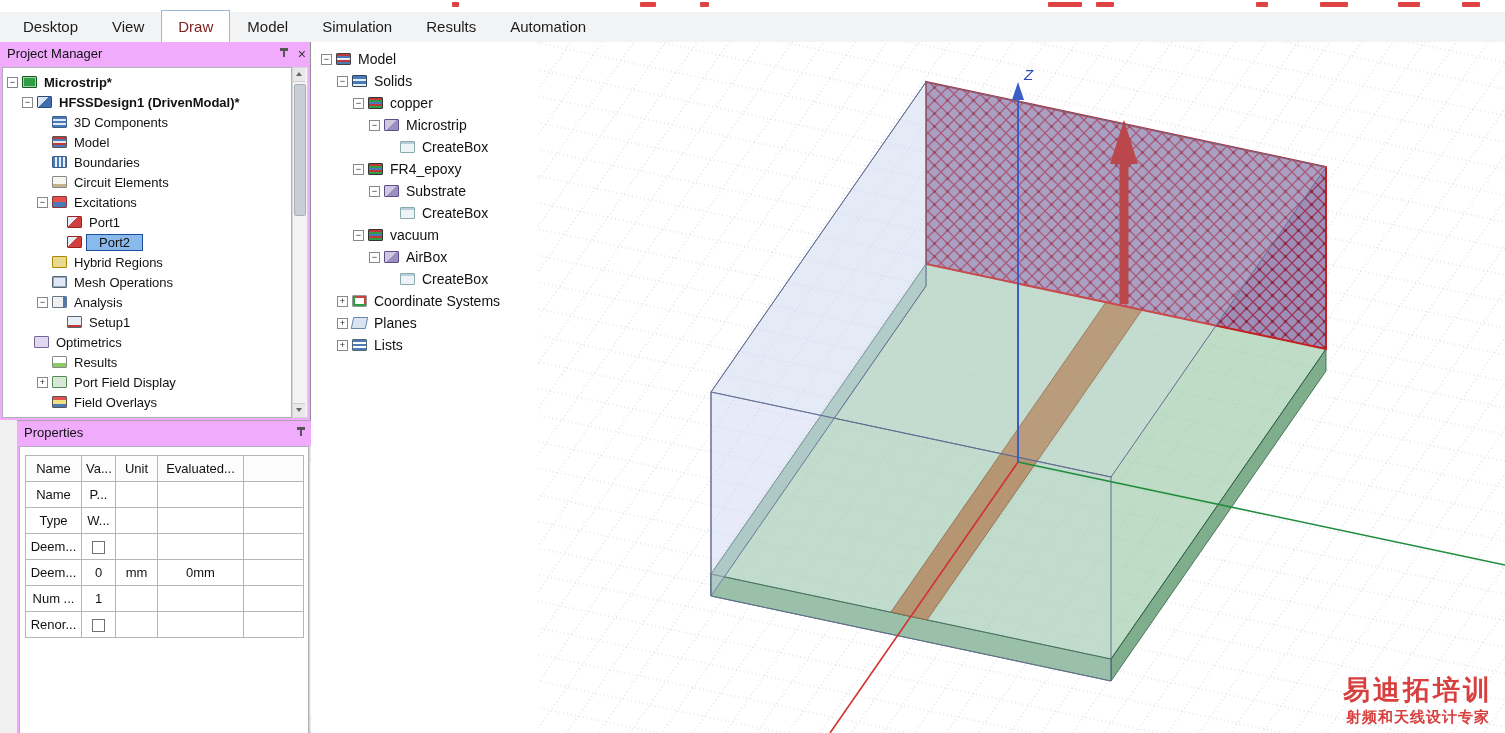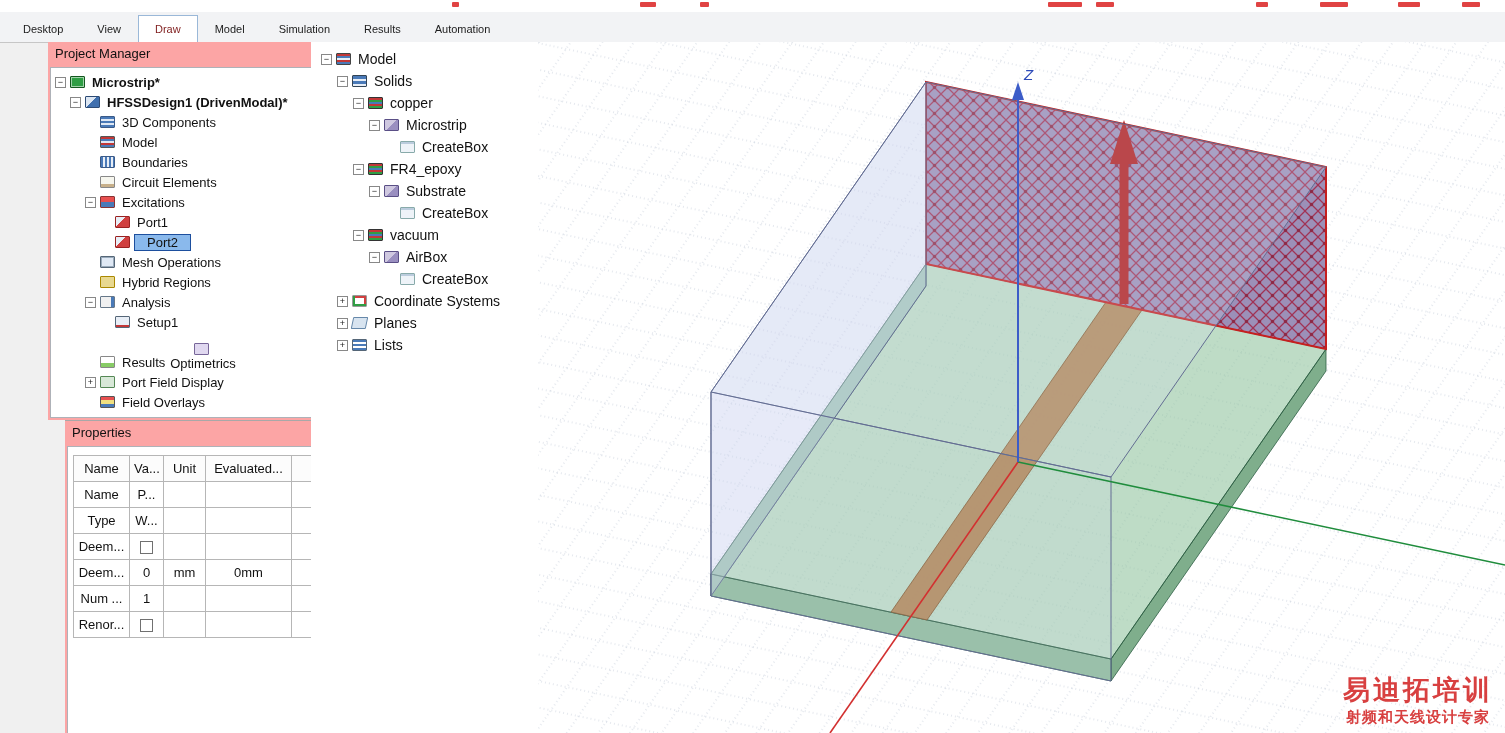--- a/index.html
+++ b/index.html
@@ -3,26 +3,26 @@
 <meta charset="utf-8">
 <style>
   html,body{margin:0;padding:0;}
   body{width:1505px;height:733px;position:relative;background:#f0f0f0;
        font-family:"Liberation Sans","DejaVu Sans",sans-serif;overflow:hidden;color:#1a1a1a;}
 
   
   .menubar{position:absolute;left:0;top:0;width:1505px;height:42px;
            background:linear-gradient(#ffffff 0 12px,#f2f3f5 12px);border-bottom:1px solid #c6c6c6;}
   .menu-items{position:absolute;left:6px;bottom:0;display:flex;align-items:flex-end;}
-  .menu-item{padding:7px 16px 7px;font-size:11px;color:#1c1c1c;cursor:default;border:1px solid transparent;border-bottom:none;}
+  .menu-item{padding:7px 16px 7px;font-size:15px;color:#1c1c1c;cursor:default;border:1px solid transparent;border-bottom:none;}
   .menu-item.active{background:#fff;border:1px solid #9ab8d8;border-bottom:1px solid #fff;color:#7f1d1d;margin-bottom:-1px;}
   .artifact{position:absolute;top:2px;height:5px;background:#e04343;border-radius:1px;}
 
   
-  .panel{position:absolute;background:#fca5a5;margin-left:48px;}
+  .panel{position:absolute;background:#f0abfc;}
   .pm-panel{left:0;top:42px;width:310px;height:378px;border-right:1px solid #919191;}
   .prop-panel{left:17px;top:420px;width:310px;height:313px;border-right:1px solid #919191;border-top:1px solid #a8a8a8;}
   .panel-header{height:24px;line-height:24px;padding-left:7px;font-size:13px;color:#111;position:relative;}
   .hdr-icons{position:absolute;right:4px;top:0;height:24px;display:flex;align-items:center;gap:8px;}
   .pin-icon{width:12px;height:12px;position:relative;display:inline-block;}
   .pin-icon::before{content:'';position:absolute;left:5px;top:1px;width:2px;height:8px;background:#555;}
   .pin-icon::after{content:'';position:absolute;left:2px;top:0;width:8px;height:3px;background:#555;}
   .close-icon{font-size:14px;line-height:14px;color:#333;}
 
   .tree-box{position:absolute;left:2px;top:25px;right:18px;bottom:2px;background:#fff;border:1px solid #aeb2b8;overflow:hidden;}
@@ -167,41 +167,41 @@
       <div class="trow" data-name="tree-item-port1" style="padding-left: 49px;">
         <span class="expander hidden" data-name="expander-icon"></span>
         <span class="ticon port-icon" data-name="port-icon"></span>
         <span class="tlabel">Port1</span>
       </div>
       <div class="trow selected" data-name="tree-item-port2" style="padding-left: 49px;">
         <span class="expander hidden" data-name="expander-icon"></span>
         <span class="ticon port-icon" data-name="port-icon"></span>
         <span class="tlabel">Port2</span>
       </div>
+      <div class="trow" data-name="tree-item-hybrid-regions" style="padding-left: 34px;">
+        <span class="expander hidden" data-name="expander-icon"></span>
+        <span class="ticon hybrid-icon" data-name="hybrid-icon"></span>
+        <span class="tlabel">Hybrid Regions</span>
+      </div>
       <div class="trow" data-name="tree-item-mesh-operations" style="padding-left: 34px;">
         <span class="expander hidden" data-name="expander-icon"></span>
         <span class="ticon mesh-icon" data-name="mesh-icon"></span>
         <span class="tlabel">Mesh Operations</span>
       </div>
-      <div class="trow" data-name="tree-item-hybrid-regions" style="padding-left: 34px;">
-        <span class="expander hidden" data-name="expander-icon"></span>
-        <span class="ticon hybrid-icon" data-name="hybrid-icon"></span>
-        <span class="tlabel">Hybrid Regions</span>
-      </div>
       <div class="trow" data-name="tree-item-analysis" style="padding-left: 34px;">
         <span class="expander" data-name="expander-icon">−</span>
         <span class="ticon analysis-icon" data-name="analysis-icon"></span>
         <span class="tlabel">Analysis</span>
       </div>
       <div class="trow" data-name="tree-item-setup1" style="padding-left: 49px;">
         <span class="expander hidden" data-name="expander-icon"></span>
         <span class="ticon setup-icon" data-name="setup-icon"></span>
         <span class="tlabel">Setup1</span>
       </div>
-      <div class="trow" data-name="tree-item-optimetrics" style="padding-left: 16px; flex-direction: column;">
+      <div class="trow" data-name="tree-item-optimetrics" style="padding-left: 16px;">
         <span class="expander hidden" data-name="expander-icon"></span>
         <span class="ticon optimetrics-icon" data-name="optimetrics-icon"></span>
         <span class="tlabel">Optimetrics</span>
       </div>
       <div class="trow" data-name="tree-item-results" style="padding-left: 34px;">
         <span class="expander hidden" data-name="expander-icon"></span>
         <span class="ticon results-icon" data-name="results-icon"></span>
         <span class="tlabel">Results</span>
       </div>
       <div class="trow" data-name="tree-item-port-field-display" style="padding-left: 34px;">

